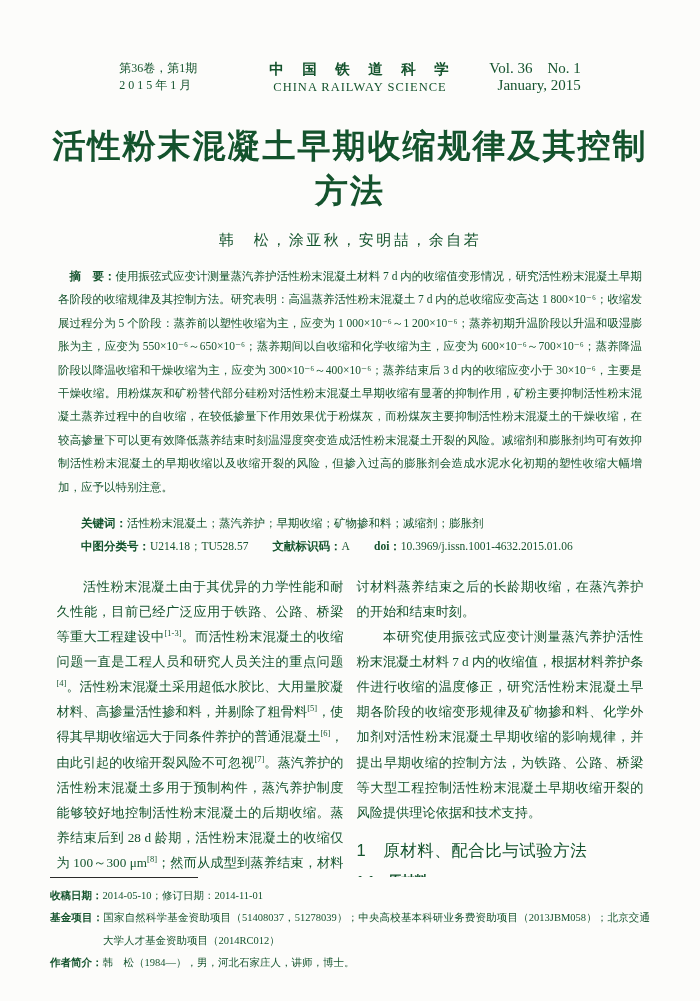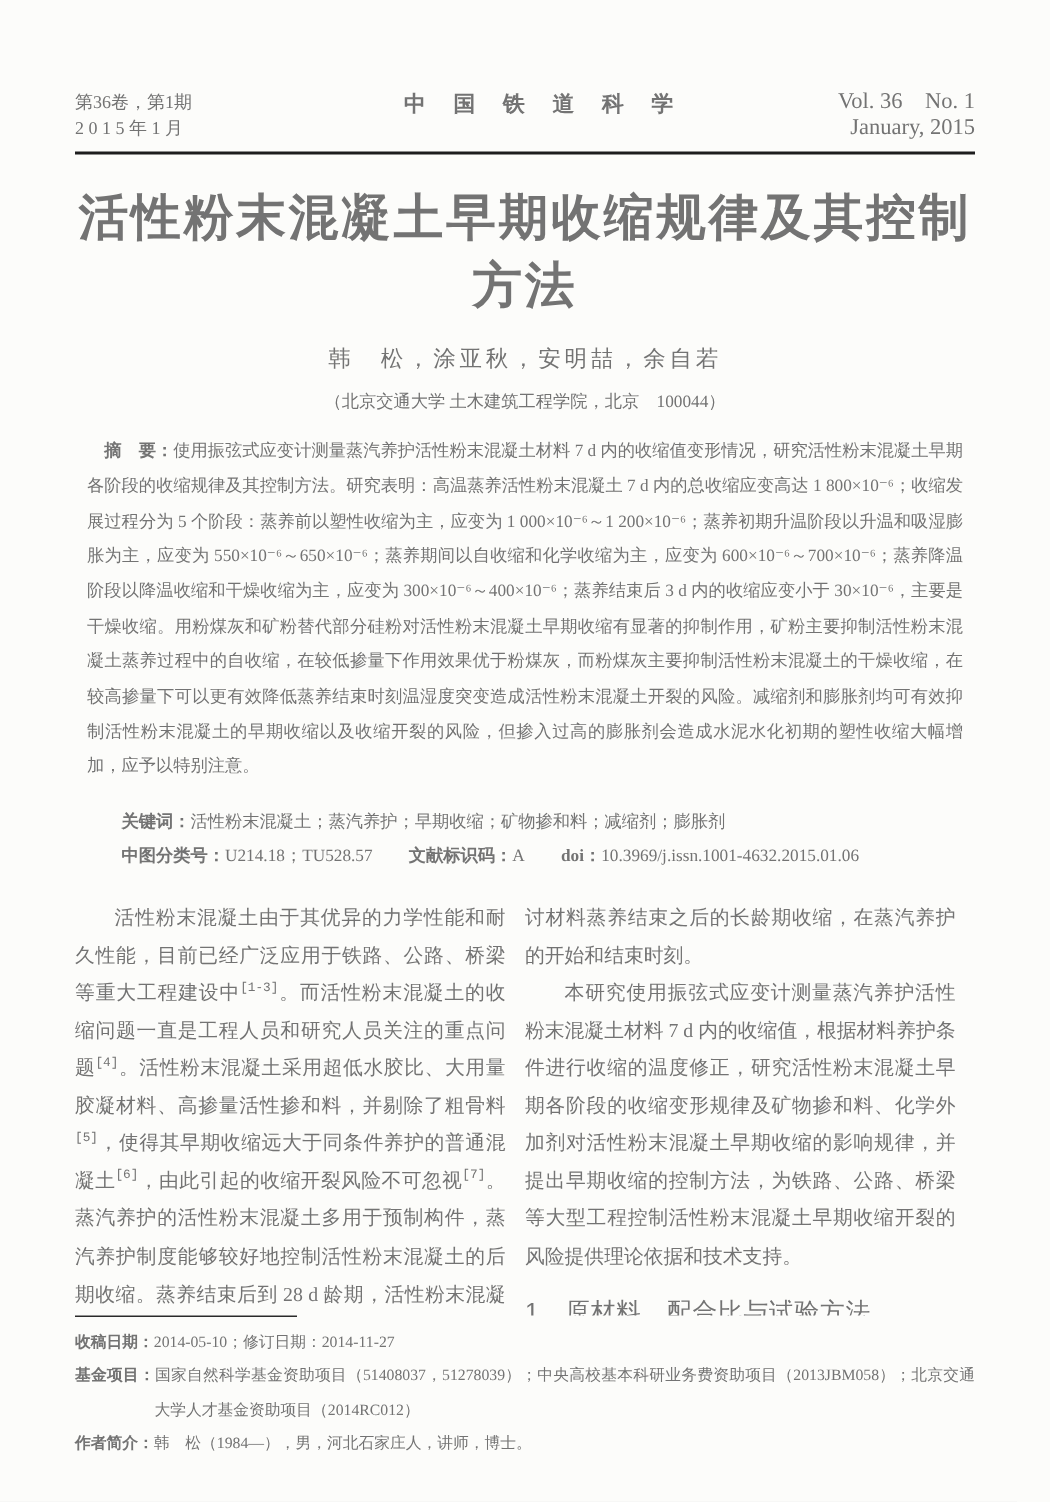--- a/index.html
+++ b/index.html
@@ -1,21 +1,21 @@
 <!DOCTYPE html>
 <html lang="zh"><head>
 <meta charset="utf-8">
 <style>
   html,body{margin:0;padding:0;background:#f4f4f2;}
   .page{
     width:700px;height:1001px;box-sizing:border-box;
     padding:60px 50px 26px 50px;
-    background:#fcfcfa;color:#737373;
+    background:#fcfcfa;color:#14532d;
     font-family:"Liberation Serif","DejaVu Serif",serif;
-    display:flex;flex-direction:column;overflow:hidden;
+    display:flex;flex-direction:column;overflow:hidden;align-items:center;
   }
   
   .masthead{display:flex;align-items:flex-start;}
   .mh-left{width:150px;font-size:12px;line-height:17px;white-space:nowrap;}
   .mh-center{flex:1;text-align:center;}
   .mh-center .jn-cn{font-size:14.5px;font-weight:700;letter-spacing:2px;}
   .mh-center .jn-en{font-size:12.5px;letter-spacing:1px;margin-top:1px;}
   .mh-right{width:130px;text-align:right;font-size:15px;line-height:17px;white-space:nowrap;}
   .masthead-rule{height:2.5px;background:#1d1d1d;margin-top:7px;}
   
@@ -43,54 +43,54 @@
   .col p.indent{text-indent:2em;}
   .col h2{
     font-family:"Liberation Sans","DejaVu Sans",sans-serif;
     font-size:16.5px;font-weight:500;letter-spacing:0.5px;
     margin:13px 0 9px 0;line-height:24px;
   }
   .col h3{
     font-family:"Liberation Sans","DejaVu Sans",sans-serif;
     font-size:13.2px;font-weight:700;margin:7px 0 5px 0;line-height:20px;
   }
-  .col sup{font-size:8.5px;line-height:0;font-family:Liberation Mono, monospace;}
+  .col sup{font-size:8.5px;line-height:0;}
   
   .footer{margin-top:auto;}
   .foot-rule{width:148px;height:1px;background:#2a2a2a;margin-bottom:7px;}
   .fn{font-size:10.5px;line-height:22.6px;padding-left:53px;text-indent:-53px;text-align:justify;}
   .fn .lbl{font-weight:700;}
 </style>
 </head>
 <body>
 
 <div class="page">
 
   <header class="masthead">
     <div class="mh-left">
       <div>第36卷，第1期</div>
       <div>2 0 1 5 年 1 月</div>
     </div>
     <div class="mh-center">
       <div class="jn-cn">中　国　铁　道　科　学</div>
+      <div class="jn-en">CHINA RAILWAY SCIENCE</div>
     </div>
     <div class="mh-right">
       <div>Vol. 36　No. 1</div>
       <div>January, 2015</div>
     </div>
   </header>
 
   <div class="masthead-rule"></div>
 
 
   <h1 class="title">活性粉末混凝土早期收缩规律及其控制方法</h1>
 
   <div class="authors">韩　松，涂亚秋，安明喆，余自若</div>
 
-  <div class="affiliation">（北京交通大学 土木建筑工程学院，北京　100044）</div>
 
   <div class="abstract">
     <p class="lead"><span class="lbl">摘　要：</span><span>使用振弦式应变计测量蒸汽养护活性粉末混凝土材料 7 d 内的收缩值变形情况，研究活性粉末混凝土早期各阶段的收缩规律及其控制方法。研究表明：高温蒸养活性粉末混凝土 7 d 内的总收缩应变高达 1 800×10⁻⁶；收缩发展过程分为 5 个阶段：蒸养前以塑性收缩为主，应变为 1 000×10⁻⁶～1 200×10⁻⁶；蒸养初期升温阶段以升温和吸湿膨胀为主，应变为 550×10⁻⁶～650×10⁻⁶；蒸养期间以自收缩和化学收缩为主，应变为 600×10⁻⁶～700×10⁻⁶；蒸养降温阶段以降温收缩和干燥收缩为主，应变为 300×10⁻⁶～400×10⁻⁶；蒸养结束后 3 d 内的收缩应变小于 30×10⁻⁶，主要是干燥收缩。用粉煤灰和矿粉替代部分硅粉对活性粉末混凝土早期收缩有显著的抑制作用，矿粉主要抑制活性粉末混凝土蒸养过程中的自收缩，在较低掺量下作用效果优于粉煤灰，而粉煤灰主要抑制活性粉末混凝土的干燥收缩，在较高掺量下可以更有效降低蒸养结束时刻温湿度突变造成活性粉末混凝土开裂的风险。减缩剂和膨胀剂均可有效抑制活性粉末混凝土的早期收缩以及收缩开裂的风险，但掺入过高的膨胀剂会造成水泥水化初期的塑性收缩大幅增加，应予以特别注意。</span></p>
     <p class="kw"><span class="lbl">关键词：</span><span>活性粉末混凝土；蒸汽养护；早期收缩；矿物掺和料；减缩剂；膨胀剂</span></p>
     <p class="clc"><span class="lbl">中图分类号：</span><span>U214.18；TU528.57</span><span class="lbl gap">文献标识码：</span><span>A</span><span class="lbl gap">doi：</span><span>10.3969/j.issn.1001-4632.2015.01.06</span></p>
   </div>
 
   <main class="columns">
     <section class="col">
       <p class="indent">活性粉末混凝土由于其优异的力学性能和耐久性能，目前已经广泛应用于铁路、公路、桥梁等重大工程建设中<sup>[1-3]</sup>。而活性粉末混凝土的收缩问题一直是工程人员和研究人员关注的重点问题<sup>[4]</sup>。活性粉末混凝土采用超低水胶比、大用量胶凝材料、高掺量活性掺和料，并剔除了粗骨料<sup>[5]</sup>，使得其早期收缩远大于同条件养护的普通混凝土<sup>[6]</sup>，由此引起的收缩开裂风险不可忽视<sup>[7]</sup>。蒸汽养护的活性粉末混凝土多用于预制构件，蒸汽养护制度能够较好地控制活性粉末混凝土的后期收缩。蒸养结束后到 28 d 龄期，活性粉末混凝土的收缩仅为 100～300 μm<sup>[8]</sup>；然而从成型到蒸养结束，材料收缩往往超过 1 000 μm。活性粉末混凝土蒸养期间处于高温环境，使用传统混凝土收缩测量方法难以准确得到其收缩曲线；在蒸汽养护的开始和结束时刻，养护温度的剧烈变化对材料收缩造成显著影响，直接导致材料收缩开裂风险增加。然而由于试验方法的限制，现有研究关注较少，部分研究基于工程经验提出了部分收缩控制方法，但仅限于探</p>
@@ -99,18 +99,18 @@
       <p>讨材料蒸养结束之后的长龄期收缩，在蒸汽养护的开始和结束时刻。</p>
       <p class="indent">本研究使用振弦式应变计测量蒸汽养护活性粉末混凝土材料 7 d 内的收缩值，根据材料养护条件进行收缩的温度修正，研究活性粉末混凝土早期各阶段的收缩变形规律及矿物掺和料、化学外加剂对活性粉末混凝土早期收缩的影响规律，并提出早期收缩的控制方法，为铁路、公路、桥梁等大型工程控制活性粉末混凝土早期收缩开裂的风险提供理论依据和技术支持。</p>
       <h2>1　原材料、配合比与试验方法</h2>
       <h3>1.1　原材料</h3>
 
     </section>
   </main>
 
   <footer class="footer">
     <div class="foot-rule"></div>
-    <div class="fn"><span class="lbl">收稿日期：</span><span>2014-05-10；修订日期：2014-11-27</span></div>
+    <div class="fn"><span class="lbl">收稿日期：</span><span>2014-05-10；修订日期：2014-11-01</span></div>
     <div class="fn"><span class="lbl">基金项目：</span><span>国家自然科学基金资助项目（51408037，51278039）；中央高校基本科研业务费资助项目（2013JBM058）；北京交通大学人才基金资助项目（2014RC012）</span></div>
     <div class="fn"><span class="lbl">作者简介：</span><span>韩　松（1984—），男，河北石家庄人，讲师，博士。</span></div>
   </footer>
 
 </div>
 
 </body></html>

